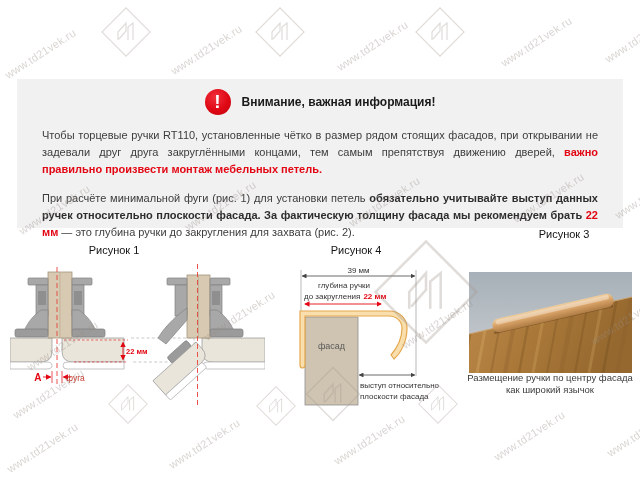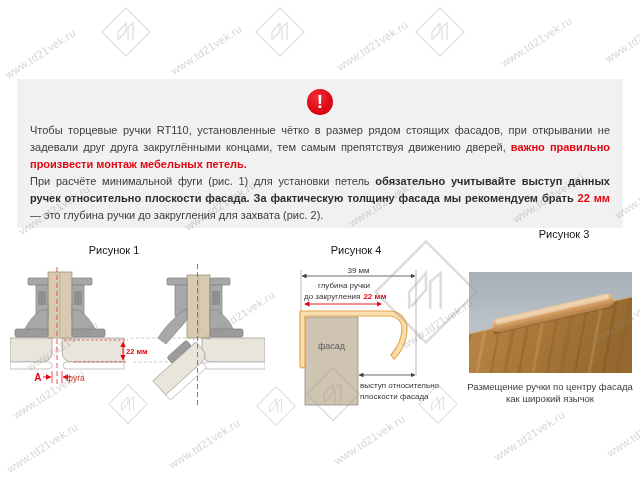--- a/index.html
+++ b/index.html
@@ -23,37 +23,37 @@
     background:radial-gradient(circle at 40% 32%, #f0303c 0%, #df0814 55%, #c00410 100%);
     color:#ffffff;font-weight:bold;font-size:19px;line-height:25px;
     text-align:center;flex:0 0 auto;
   }
   .notice-title{font-weight:bold;font-size:12px;color:#1a1a1a;}
   .notice-body{
     margin:7px 13px 0 13px;
     font-size:11px;line-height:17px;color:#3c3c3c;
     text-align:justify;
   }
-  .notice-body p{margin:0;}
+  .notice-body p{margin:12px;}
   .b{font-weight:bold;color:#2d2d2d;}
   .rb{font-weight:bold;color:#e30613;}
   
   .fig-title{
     position:absolute;font-weight:normal;font-size:11px;color:#141414;
     text-align:center;z-index:2;
   }
   #fig1-title{left:10px;top:244px;width:208px;}
   #fig2-title{left:296px;top:244px;width:120px;}
   #fig3-title{left:504px;top:228px;width:120px;}
   .fig-svg{position:absolute;z-index:2;}
   #fig1-svg{left:10px;top:258px;}
   #fig2-svg{left:293px;top:255px;}
   #fig3-photo{left:469px;top:272px;}
   .fig3-caption{
-    position:absolute;left:464px;top:381px;width:172px;z-index:2;
+    position:absolute;left:464px;top:372px;width:172px;z-index:2;
     font-size:9.5px;line-height:12px;color:#3b3b3b;text-align:center;
   }
   .fig3-caption span{display:block;}
   
   .fac{fill:#eae5da;stroke:#9f9f9f;stroke-width:.8;}
   .strip{fill:#ffffff;stroke:#b5b5b5;stroke-width:.8;}
   .panel{fill:#d8cab2;stroke:#a3957c;stroke-width:.8;}
   .panel-line{stroke:#b9ab91;stroke-width:.7;}
   .hg{fill:#a8a8a8;stroke:#828282;stroke-width:.7;}
   .hg2{fill:#9b9b9b;stroke:#7d7d7d;stroke-width:.7;}
@@ -79,20 +79,21 @@
     white-space:nowrap;transform:rotate(-33deg);transform-origin:0 50%;
     letter-spacing:.3px;
   }
 </style>
 </head>
 <body>
 
 <div class="notice">
   <div class="notice-head">
     <div class="warn-icon">!</div>
+    <div class="notice-title">Внимание, важная информация!</div>
   </div>
   <div class="notice-body">
       <p><span>Чтобы  торцевые ручки RT110, установленные чётко в размер рядом стоящих фасадов, при открывании не задевали друг друга закруглёнными концами, тем самым препятствуя движению дверей, </span><span class="rb">важно правильно произвести монтаж мебельных петель.</span></p>
       <p><span>При расчёте минимальной фуги (рис. 1) для установки петель </span><span class="b">обязательно учитывайте выступ данных ручек относительно плоскости фасада. За фактическую толщину фасада мы рекомендуем брать </span><span class="rb">22 мм</span><span> — это глубина ручки до закругления для захвата (рис. 2).</span></p>
     </div>
 </div>
 
 <div class="fig-title" id="fig1-title">Рисунок 1</div>
 <div class="fig-title" id="fig2-title">Рисунок 4</div>
 <div class="fig-title" id="fig3-title">Рисунок 3</div>

